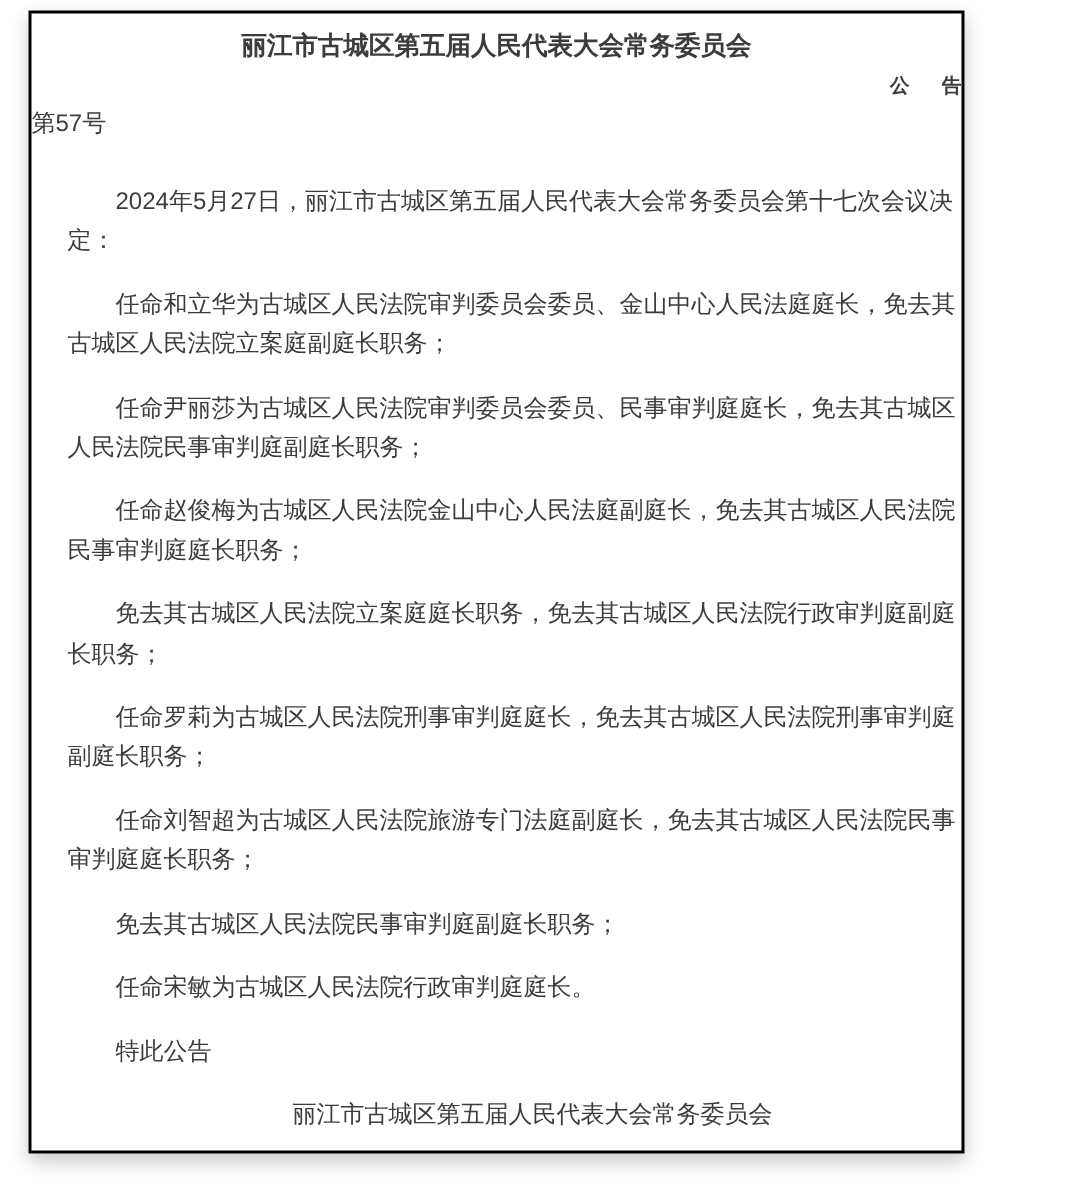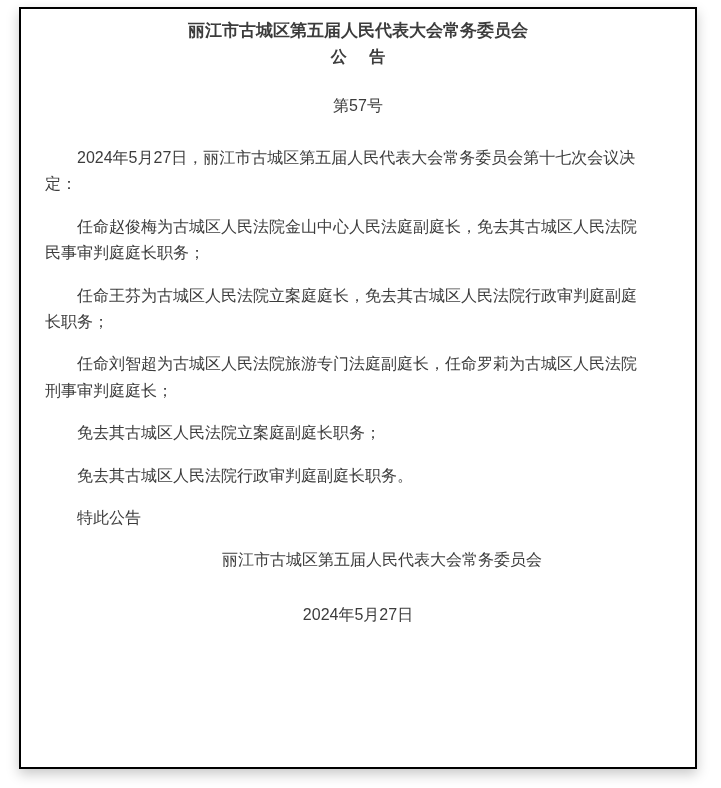--- a/index.html
+++ b/index.html
@@ -13,44 +13,42 @@
     height: 788px;
     position: relative;
     font-family: "Liberation Sans", sans-serif;
     color: #3c3c3c;
     overflow: hidden;
   }
   .doc-box {
     position: absolute;
     left: 19px;
     top: 7px;
-    width: 678px;
+    width: 624px;
     height: 762px;
     border: 2px solid #000000;
     background: #ffffff;
     box-shadow: 0 5px 12px rgba(0,0,0,0.22);
     overflow: hidden;
   }
   .doc-title {
     margin-top: 9px;
     text-align: center;
     font-size: 17px;
     font-weight: bold;
     line-height: 26px;
   }
   .doc-subtitle {
-    text-align: center;
-    font-size: 16px;
+    text-align: right;
+    font-size: 13px;
     font-weight: bold;
     line-height: 26px;
     word-spacing: 18px;
   }
   .doc-number {
-    margin-top: 23px;
-    text-align: center;
     font-size: 16px;
     font-weight: normal;
     line-height: 26px;
   }
   .doc-body {
     margin-top: 26px;
     padding-left: 8px;
     width: 644px; 
     font-size: 16px;
     line-height: 26.4px;
@@ -83,25 +81,28 @@
 <div class="doc-box">
 
   <div class="doc-title">丽江市古城区第五届人民代表大会常务委员会</div>
 
   <div class="doc-subtitle">公 告</div>
 
   <div class="doc-number">第57号</div>
 
   <div class="doc-body">
     <p class="para">2024年5月27日，丽江市古城区第五届人民代表大会常务委员会第十七次会议决定：</p>
+    <p class="para">任命和立华为古城区人民法院审判委员会委员、金山中心人民法庭庭长，免去其古城区人民法院立案庭副庭长职务；</p>
+    <p class="para">任命尹丽莎为古城区人民法院审判委员会委员、民事审判庭庭长，免去其古城区人民法院民事审判庭副庭长职务；</p>
     <p class="para">任命赵俊梅为古城区人民法院金山中心人民法庭副庭长，免去其古城区人民法院民事审判庭庭长职务；</p>
-    <p class="para">任命王芬为古城区人民法院立案庭庭长，免去其古城区人民法院行政审判庭副庭长职务；</p>
-    <p class="para">任命刘智超为古城区人民法院旅游专门法庭副庭长，任命罗莉为古城区人民法院刑事审判庭庭长；</p>
-    <p class="para">免去其古城区人民法院立案庭副庭长职务；</p>
-    <p class="para">免去其古城区人民法院行政审判庭副庭长职务。</p>
+    <p class="para">免去其古城区人民法院立案庭庭长职务，免去其古城区人民法院行政审判庭副庭长职务；</p>
+    <p class="para">任命罗莉为古城区人民法院刑事审判庭庭长，免去其古城区人民法院刑事审判庭副庭长职务；</p>
+    <p class="para">任命刘智超为古城区人民法院旅游专门法庭副庭长，免去其古城区人民法院民事审判庭庭长职务；</p>
+    <p class="para">免去其古城区人民法院民事审判庭副庭长职务；</p>
+    <p class="para">任命宋敏为古城区人民法院行政审判庭庭长。</p>
     <p class="para">特此公告</p>
   </div>
 
   <div class="sig-block">
     <div class="sig-name">丽江市古城区第五届人民代表大会常务委员会</div>
     <div class="sig-date">2024年5月27日</div>
   </div>
 
 </div>
 

